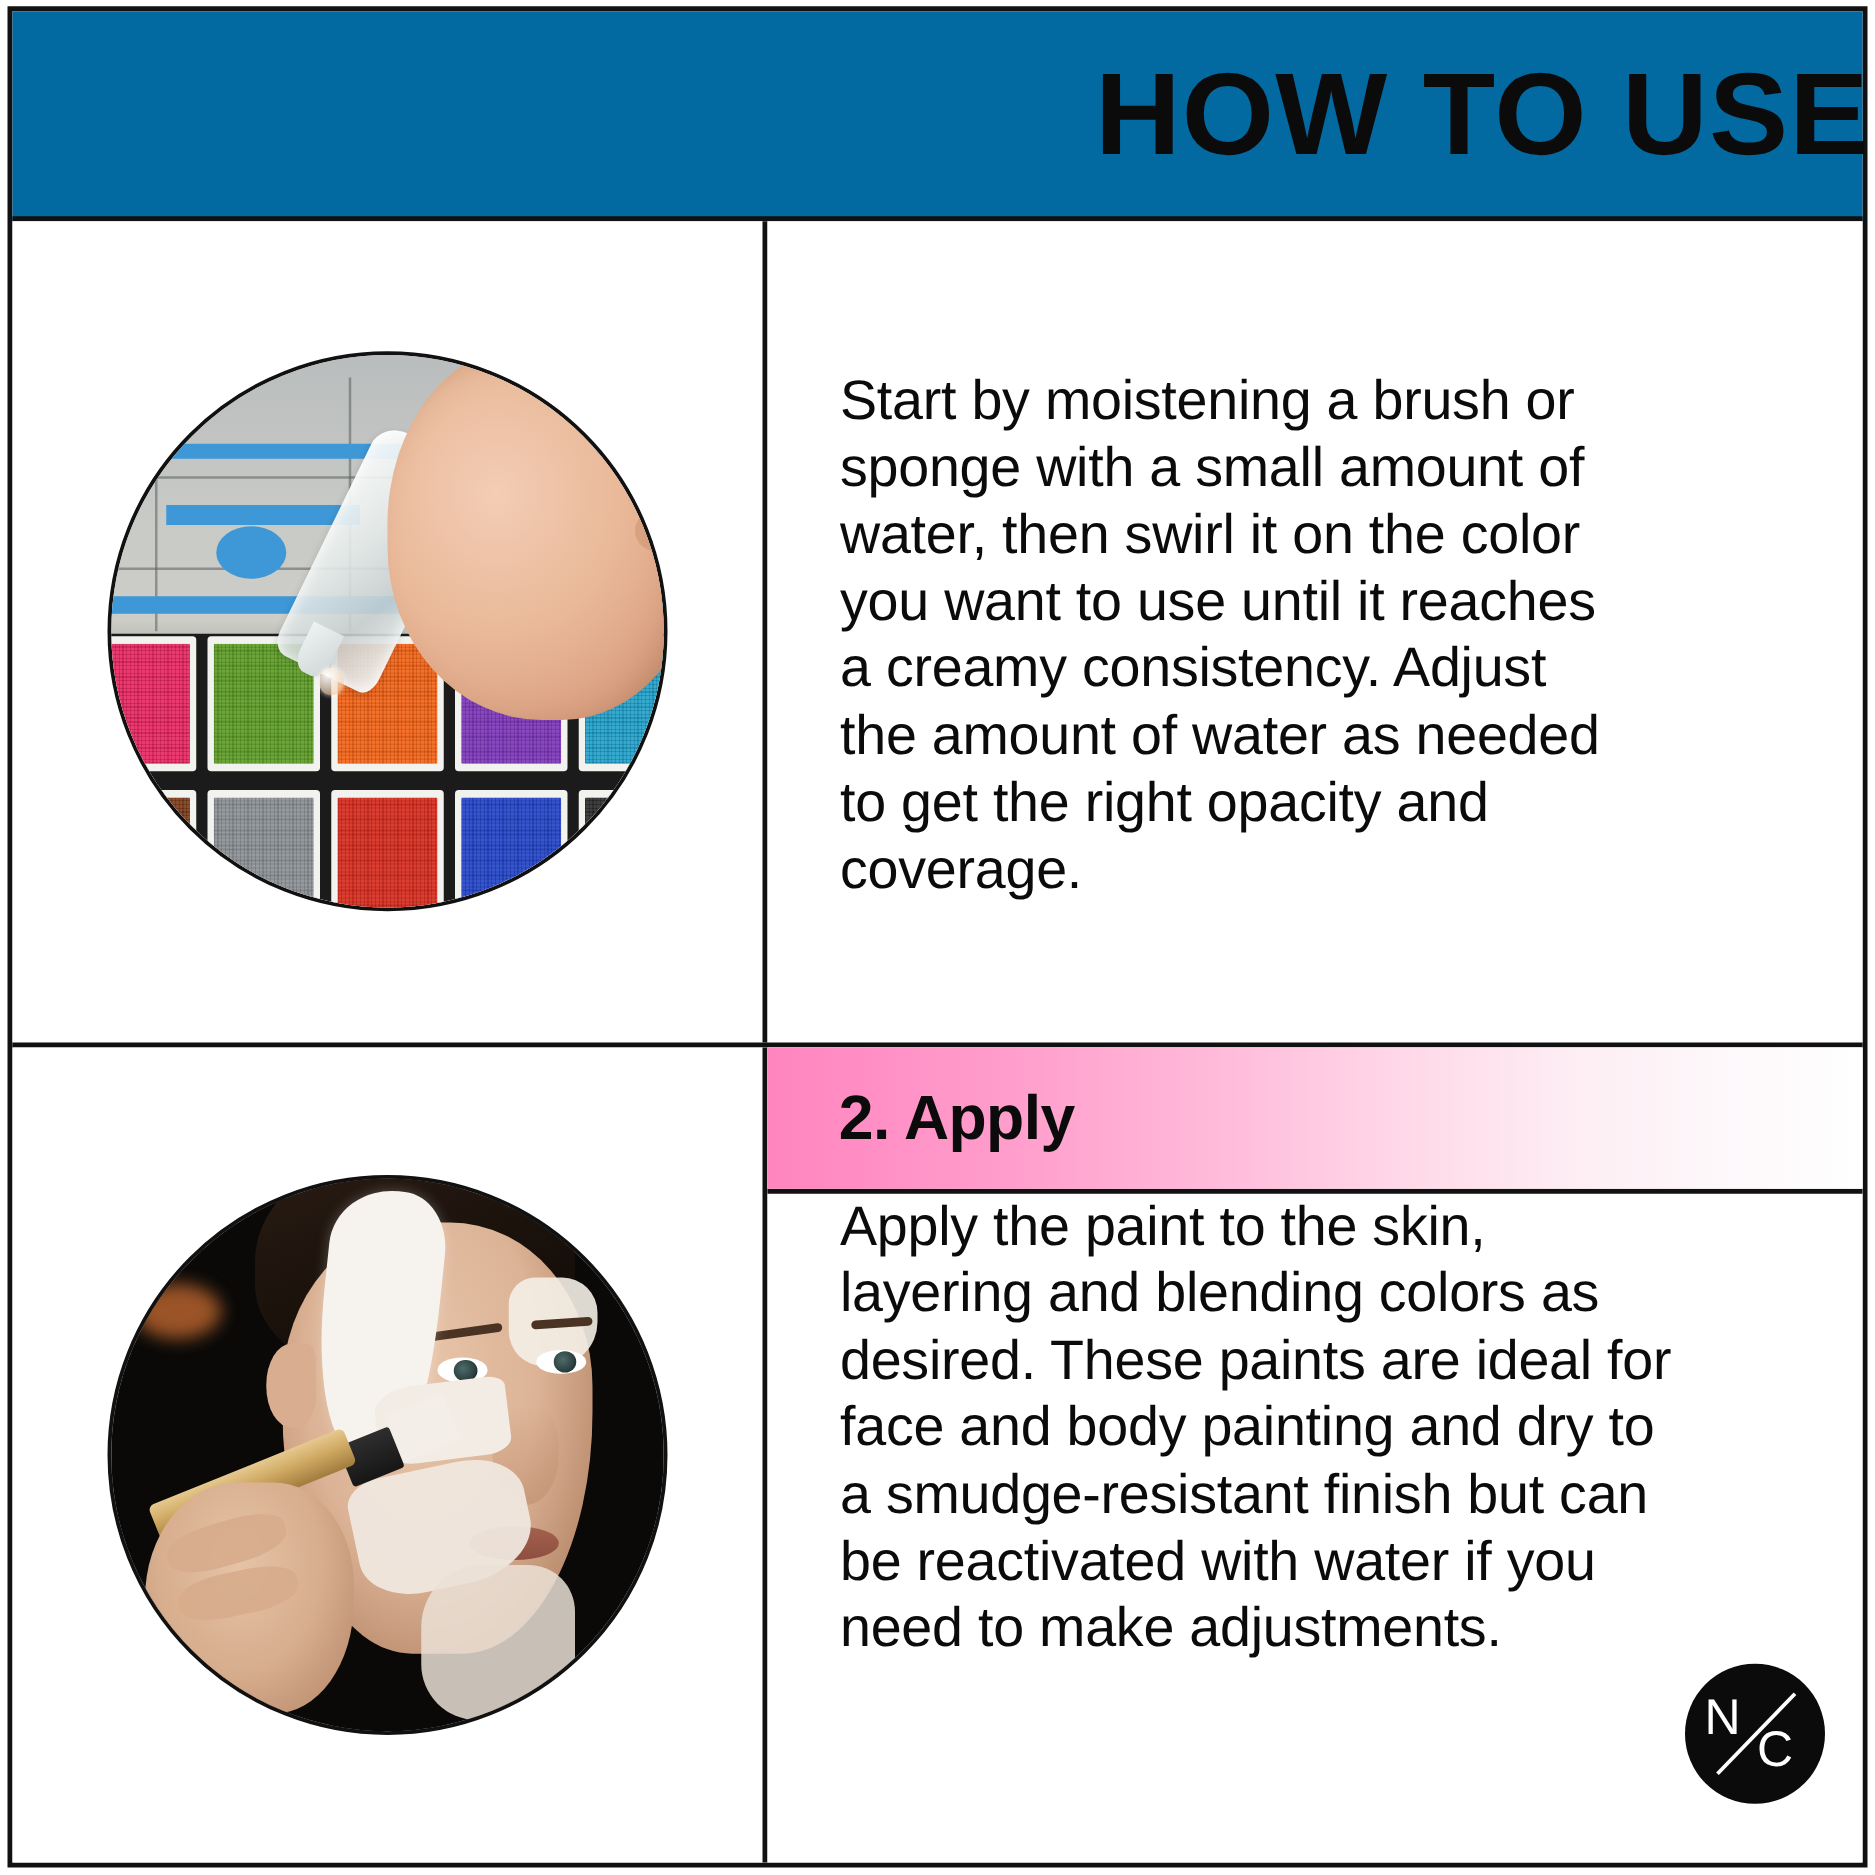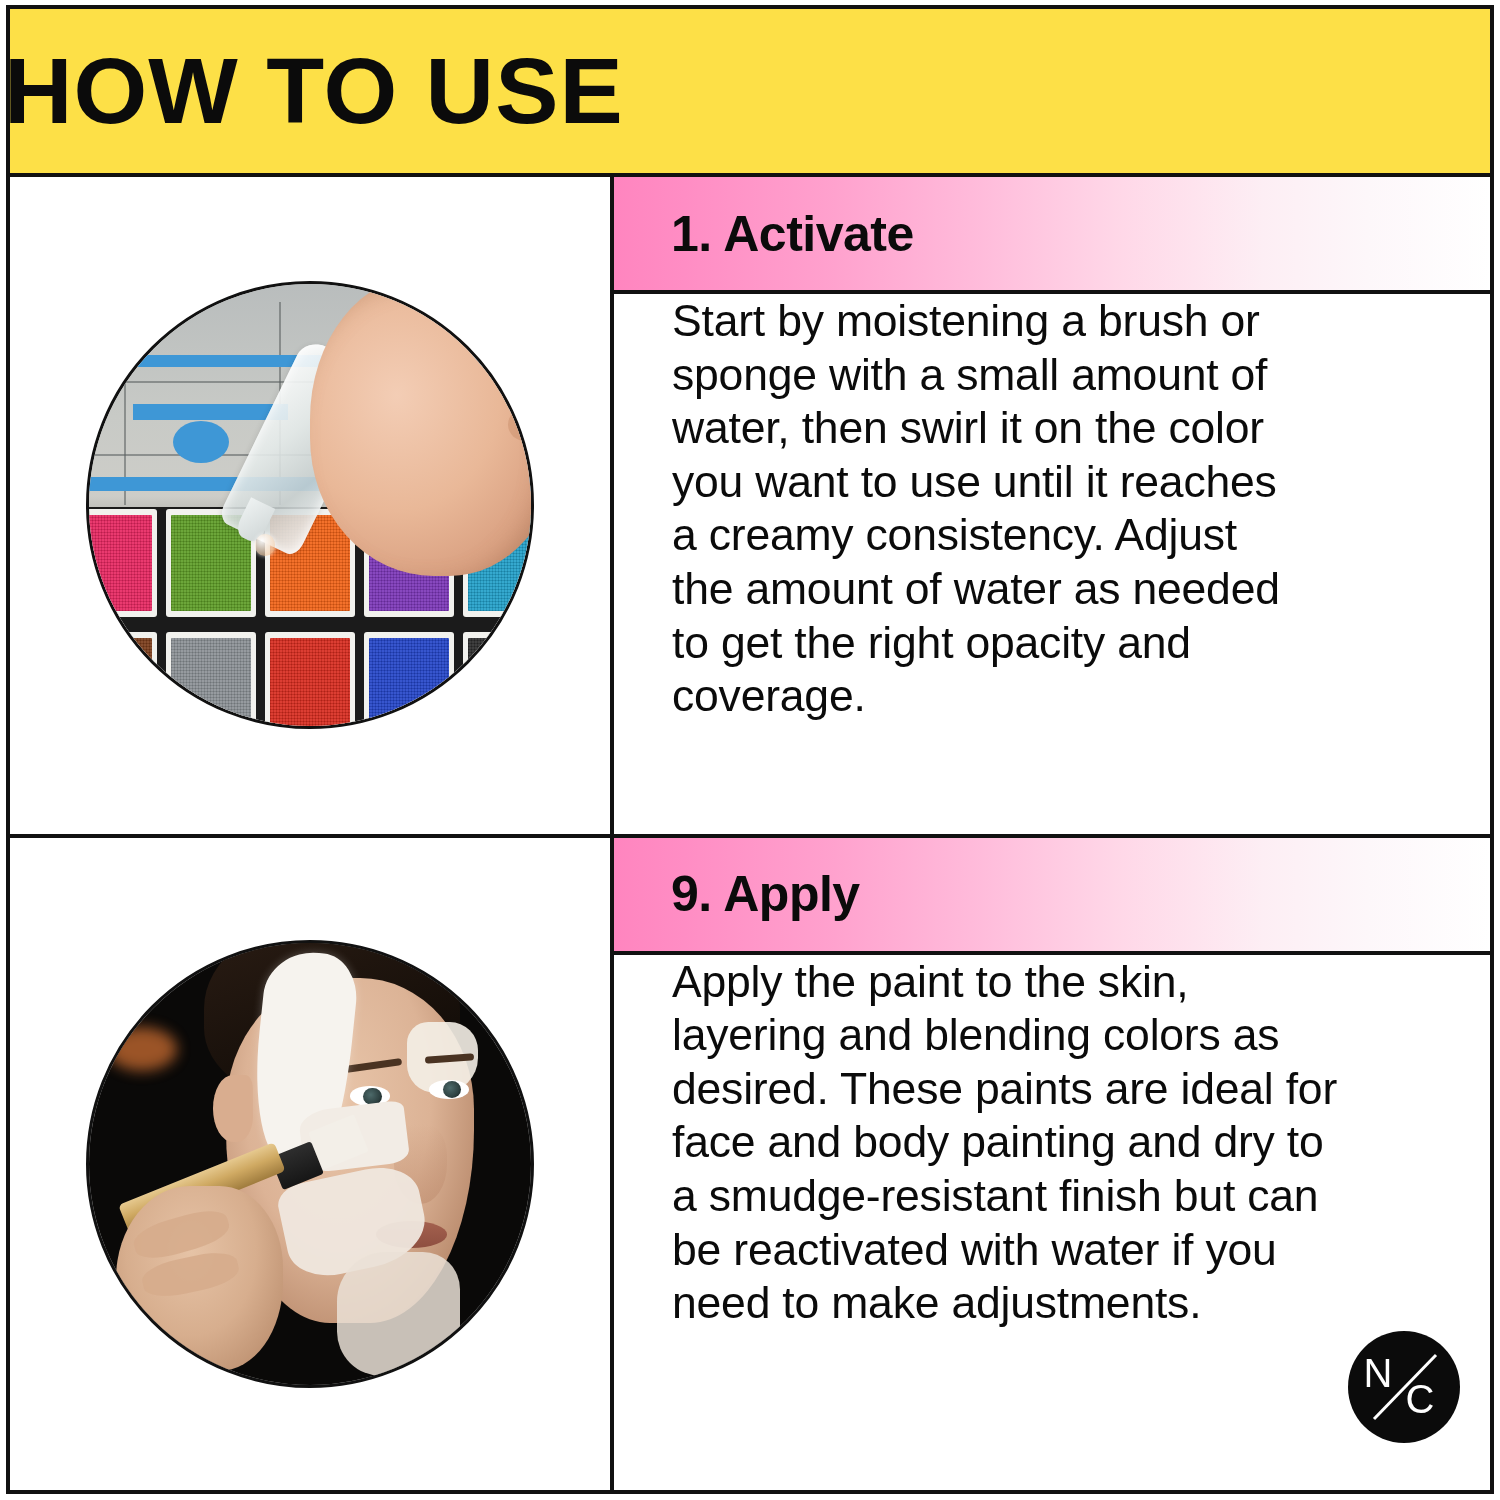--- a/index.html
+++ b/index.html
@@ -30,22 +30,22 @@
   .title-band {
     position: absolute;
     left: 0;
     top: 0;
     width: 100%;
     height: 168px;
     box-sizing: border-box;
     border-bottom: 4px solid #111111;
     display: flex;
     align-items: center;
-    justify-content: flex-start;
-    background: #fde047;
+    justify-content: flex-end;
+    background: #0369a1;
   }
   .title-text {
     font-family: "Liberation Sans", sans-serif;
     font-weight: bold;
     font-size: 93px;
     letter-spacing: 1px;
     color: #0b0b0b;
     line-height: 1;
     transform: scaleX(1.02);
   }
@@ -510,24 +510,20 @@
 
           <div class="p1-hand">
             <div class="p1-knuckle k1"></div>
             <div class="p1-knuckle k2"></div>
             <div class="p1-knuckle k3"></div>
           </div>
         </div>
       </div>
 
       <div class="text-cell">
-        <div class="step-header">
-          <div class="step-header-bg"></div>
-          <div class="step-header-label">1. Activate</div>
-        </div>
         <div class="step-body body-1">
           <div class="step-body-text">Start by moistening a brush or
 sponge with a small amount of
 water, then swirl it on the color
 you want to use until it reaches
 a creamy consistency. Adjust
 the amount of water as needed
 to get the right opacity and
 coverage.</div>
         </div>
@@ -563,21 +559,21 @@
           <div class="p2-brush-handle"></div>
           <div class="p2-hand"></div>
           <div class="p2-finger f1"></div>
           <div class="p2-finger f2"></div>
         </div>
       </div>
 
       <div class="text-cell">
         <div class="step-header">
           <div class="step-header-bg"></div>
-          <div class="step-header-label">9. Apply</div>
+          <div class="step-header-label">2. Apply</div>
         </div>
         <div class="step-body body-2">
           <div class="step-body-text">Apply the paint to the skin,
 layering and blending colors as
 desired. These paints are ideal for
 face and body painting and dry to
 a smudge-resistant finish but can
 be reactivated with water if you
 need to make adjustments.</div>
         </div>

